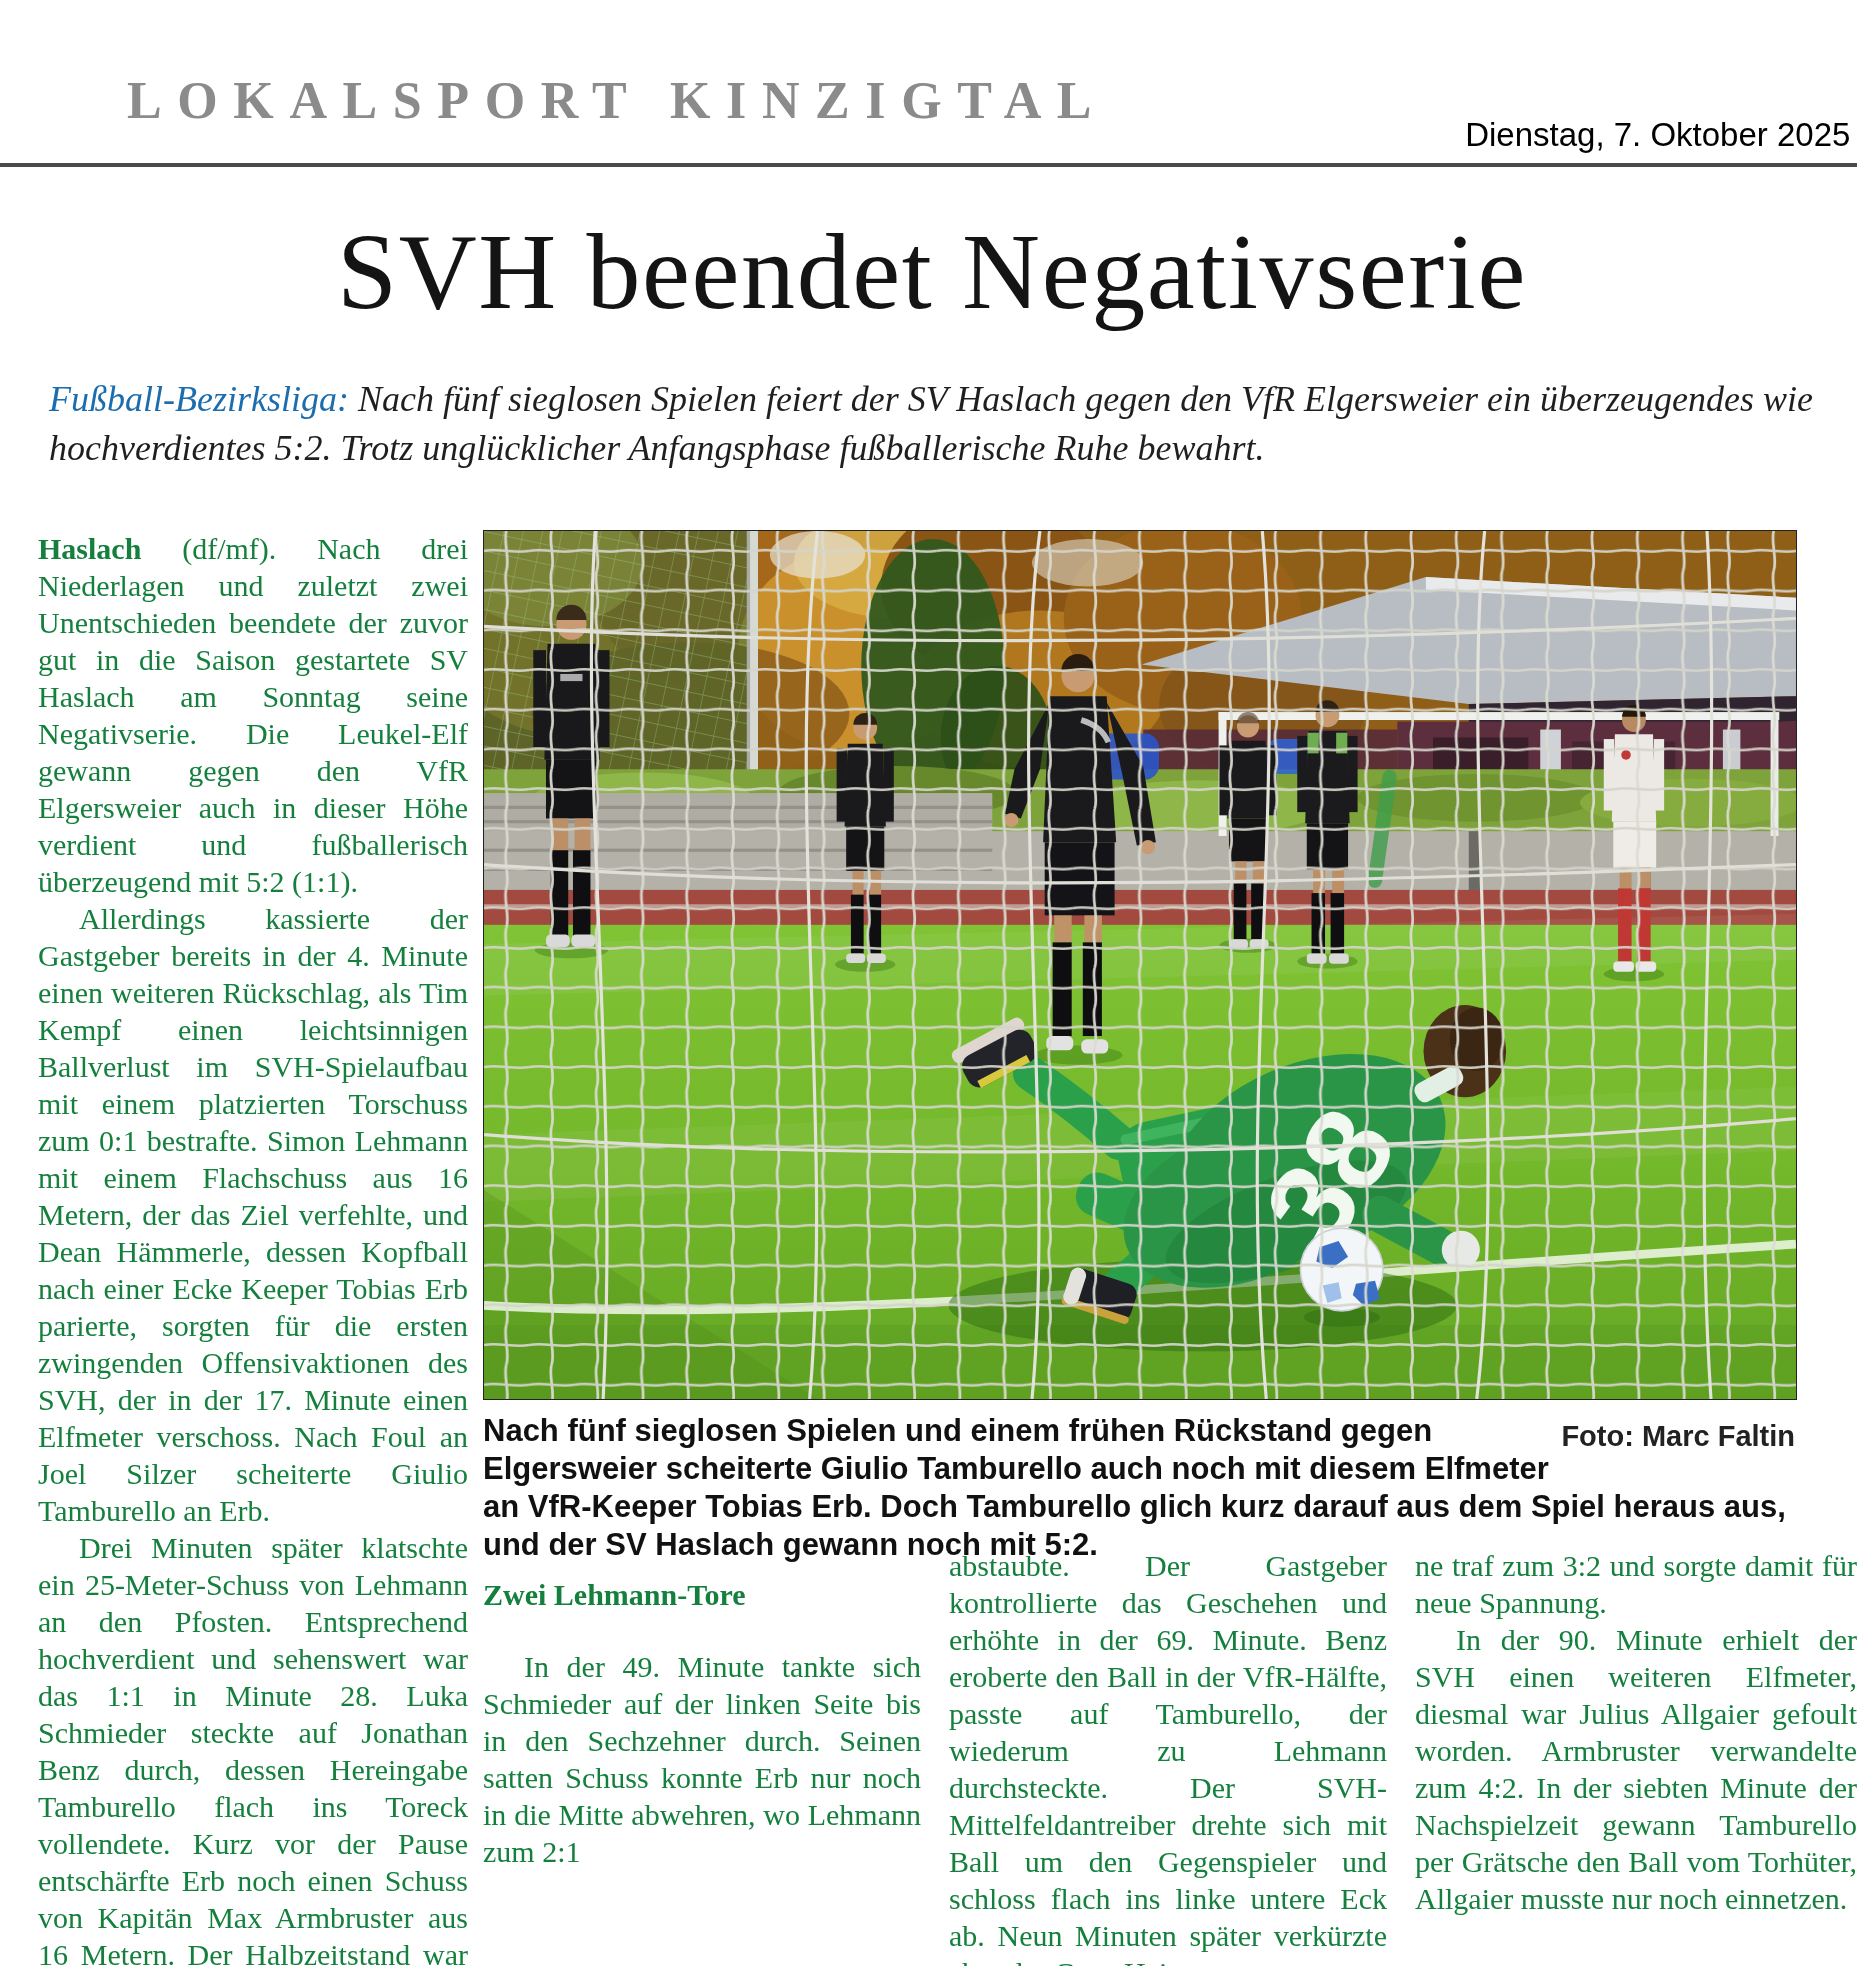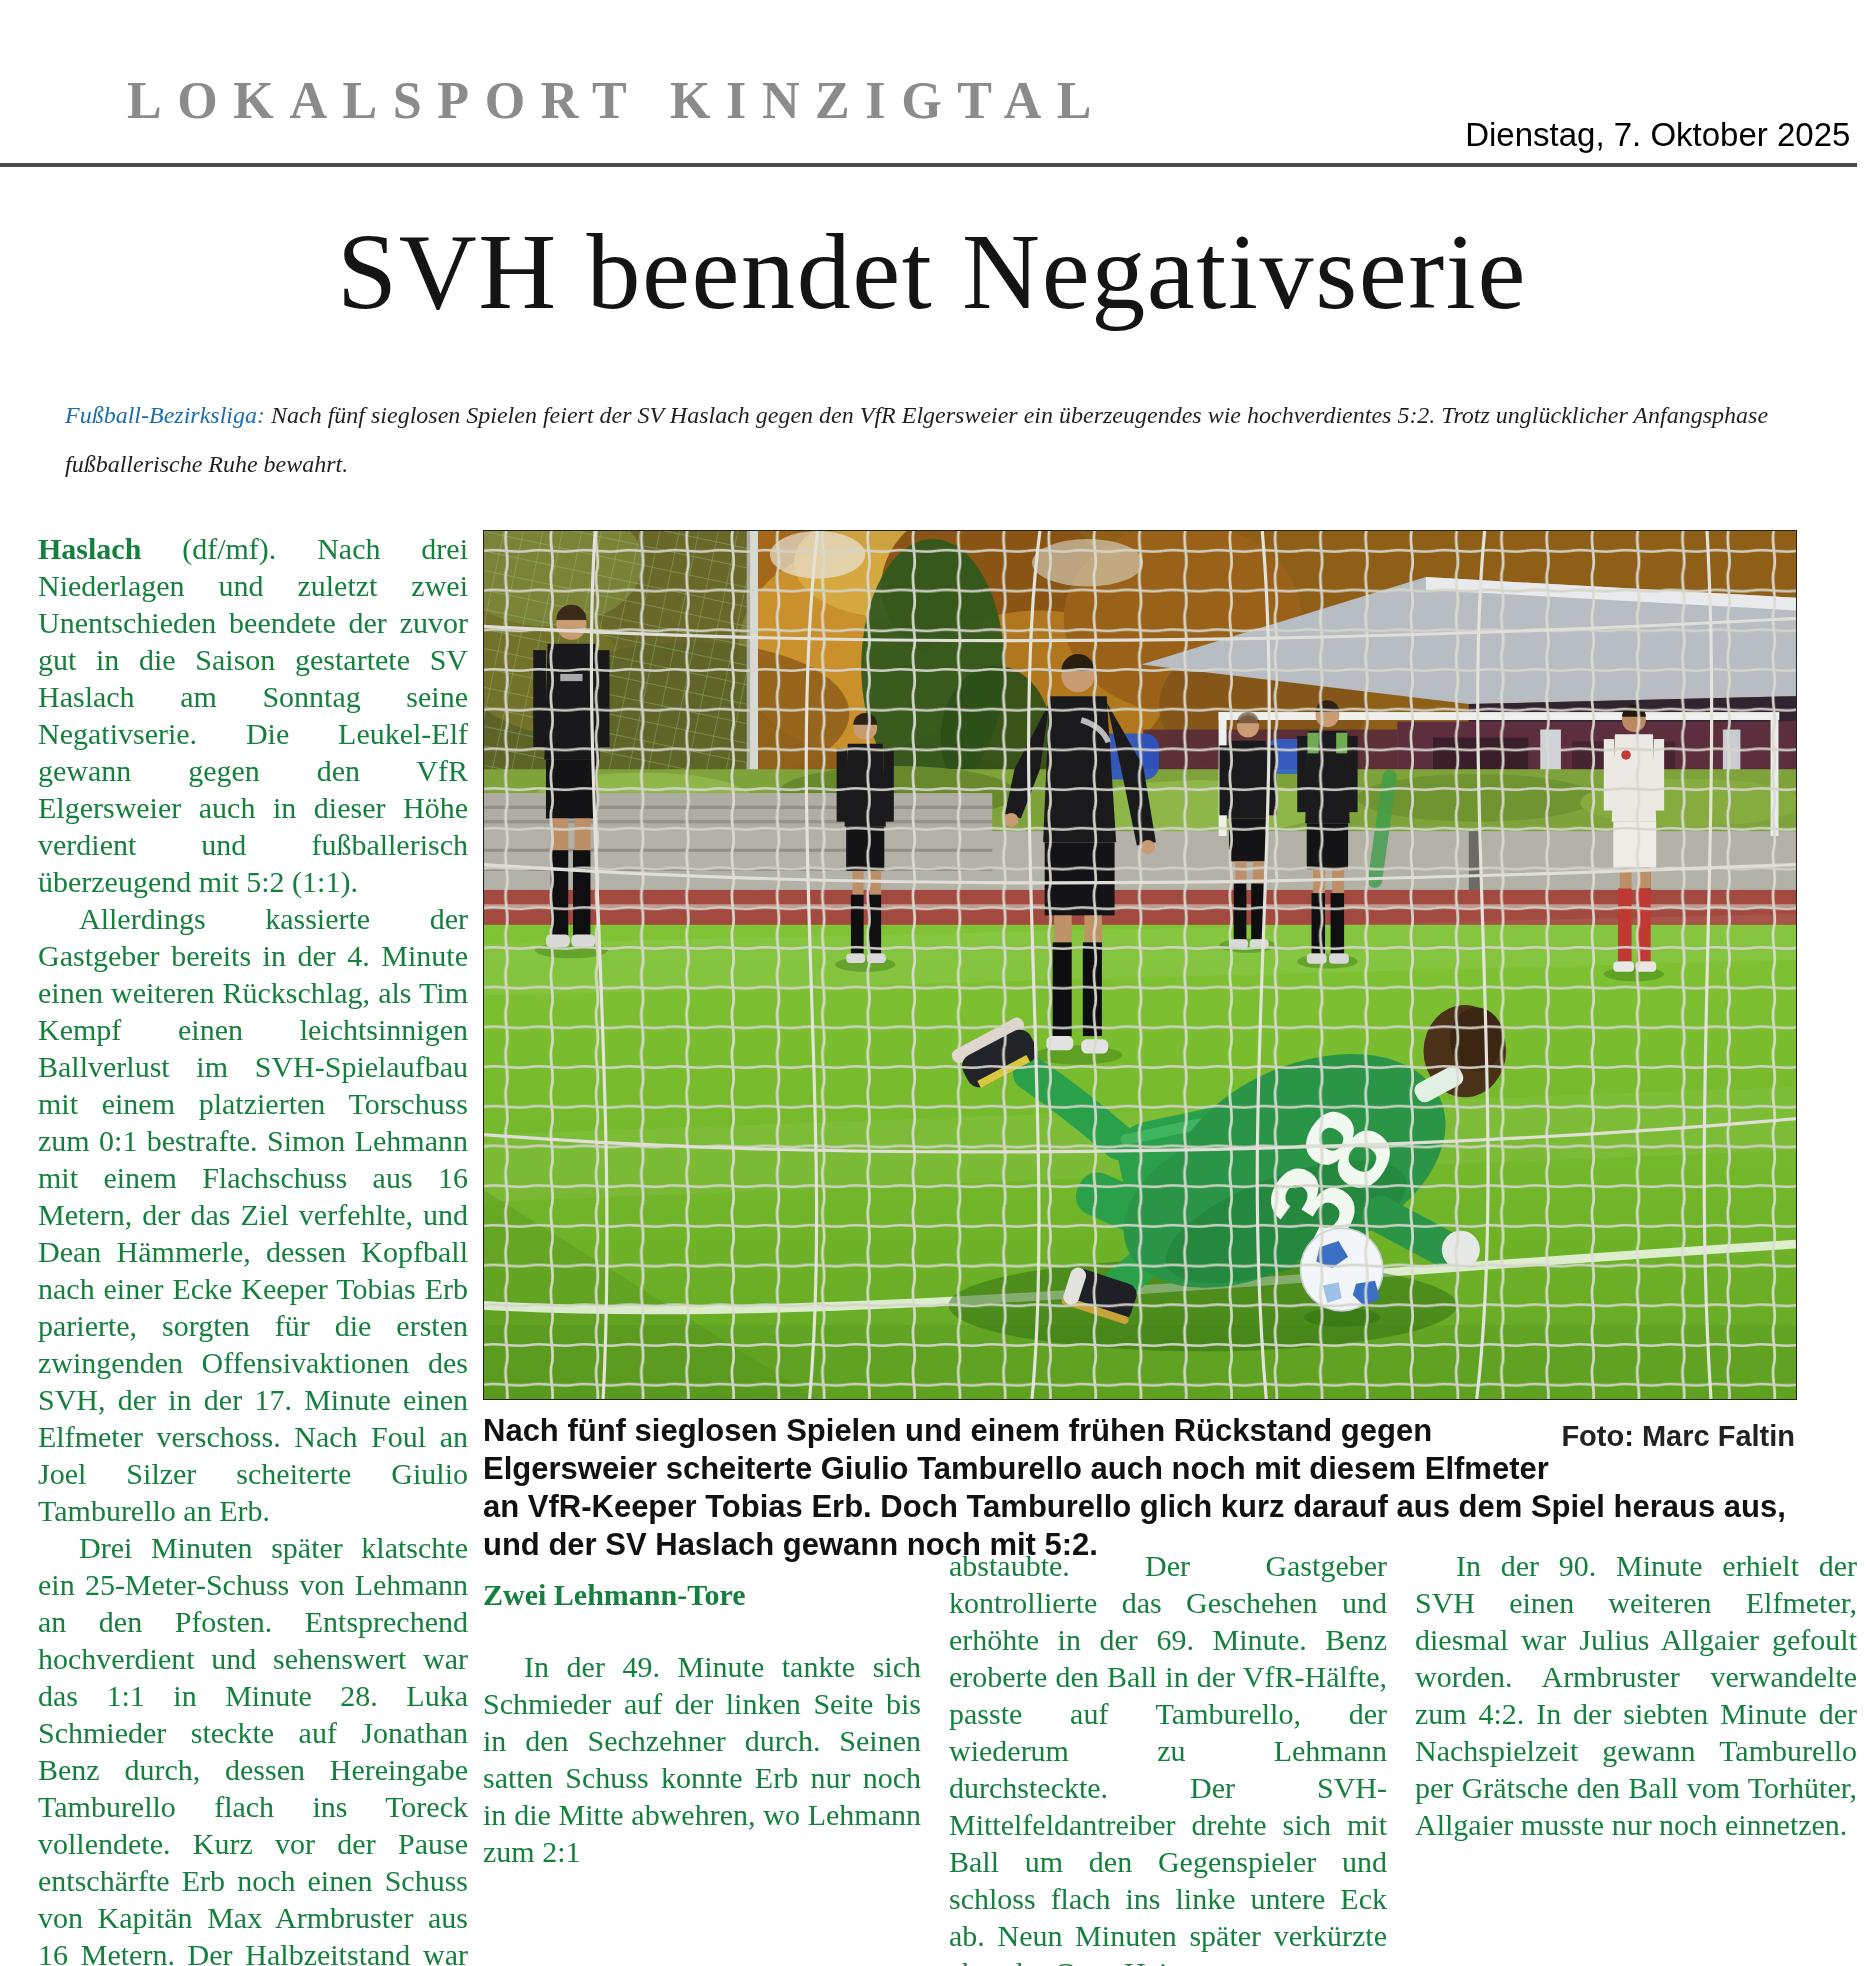--- a/index.html
+++ b/index.html
@@ -17,21 +17,21 @@
     top:116px;right:20.6px;font-family:"Liberation Sans", sans-serif;
     font-size:33px;color:#000000;white-space:nowrap;
   }
   .masthead-rule{left:0;top:163px;width:1857px;height:4px;background:#4b4b4b;}
   
   .headline{
     left:0;top:213px;width:1864px;margin:0;text-align:center;
     font-size:108px;font-weight:400;color:#141414;letter-spacing:1.6px;line-height:1.1;
   }
   .lead{
-    left:49px;top:375px;width:1782px;margin:16px;font-style:italic;font-size:24px;
+    left:49px;top:375px;width:1782px;margin:0;font-style:italic;font-size:36px;
     line-height:49px;color:#1f1f1f;
   }
   .kicker{color:#1c6dad;}
   
   .col{overflow:hidden;}
   .col p{margin:0;font-size:30px;line-height:37px;text-align:justify;
     hyphens:auto;-webkit-hyphens:auto;overflow-wrap:break-word;color:#15803d;}
   .col p.indent{text-indent:41px;}
   .col1{left:38px;top:530px;width:430px;height:1436px;}
   .col2{left:483px;top:1547px;width:438px;height:419px;}
@@ -337,15 +337,16 @@
 <section class="abs col col2">
   <p class="subhead">Zwei Lehmann-Tore</p>
   <p class="indent">In der 49. Minute tankte sich Schmieder auf der linken Seite bis in den Sechzehner durch. Seinen satten Schuss konnte Erb nur noch in die Mitte abwehren, wo Lehmann zum 2:1</p>
 </section>
 
 <section class="abs col col3">
   <p>abstaubte. Der Gastgeber kontrollierte das Geschehen und erhöhte in der 69. Minute. Benz eroberte den Ball in der VfR-Hälfte, passte auf Tamburello, der wiederum zu Lehmann durchsteckte. Der SVH-Mittelfeldantreiber drehte sich mit Ball um den Gegenspieler und schloss flach ins linke untere Eck ab. Neun Minuten später verkürzte aber der Gast. Hei-</p>
 </section>
 
 <section class="abs col col4">
+  <p>ne traf zum 3:2 und sorgte damit für neue Spannung.</p>
   <p class="indent">In der 90. Minute erhielt der SVH einen weiteren Elfmeter, diesmal war Julius Allgaier gefoult worden. Armbruster verwandelte zum 4:2. In der siebten Minute der Nachspielzeit gewann Tamburello per Grätsche den Ball vom Torhüter, Allgaier musste nur noch einnetzen.</p>
 </section>
 
 
 </body></html>

